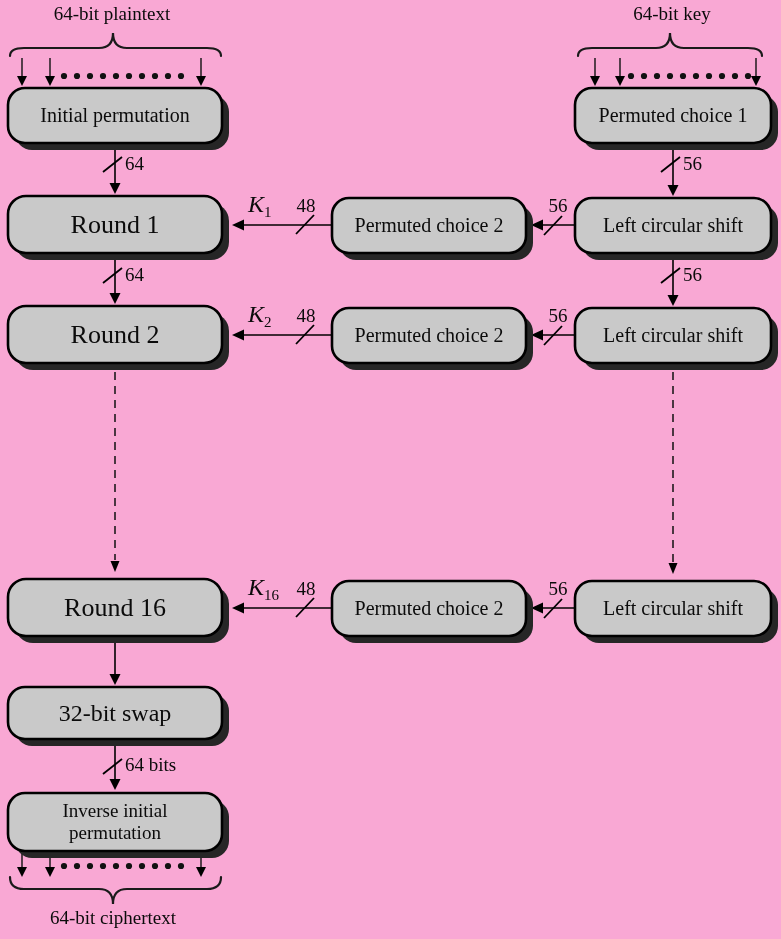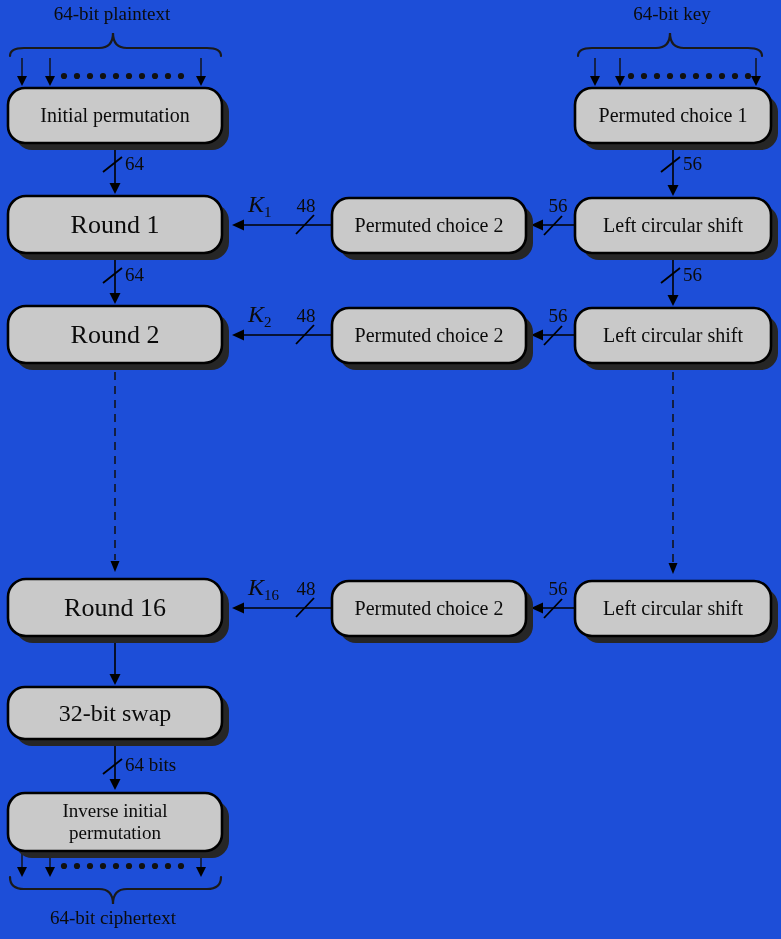--- a/index.html
+++ b/index.html
@@ -1,16 +1,16 @@
 <!DOCTYPE html>
 <html><head>
 <meta charset="utf-8">
 <style>
   html,body{margin:0;padding:0;background:#ffffff;}
-  .stage{position:relative;width:781px;height:939px;background:#1d4ed8;}
+  .stage{position:relative;width:781px;height:939px;background:#f9a8d4;}
   svg{display:block;}
   text{font-family:"Liberation Serif","DejaVu Serif",serif;fill:#0b0b0b;}
   .box-shadow{fill:#262626;stroke:none;}
   .box-body{fill:#c9c9c9;stroke:#000000;stroke-width:2.6;}
   .wire{stroke:#000000;stroke-width:1.6;fill:none;}
   .wire-thin{stroke:#111111;stroke-width:1.4;fill:none;}
   .wire-dashed{stroke:#111111;stroke-width:1.5;stroke-dasharray:8 6;fill:none;}
   .ah{fill:#000000;stroke:none;}
   .slash{stroke:#000000;stroke-width:1.8;fill:none;}
   .brace{stroke:#1a1a1a;stroke-width:2.2;fill:none;stroke-linecap:round;}

